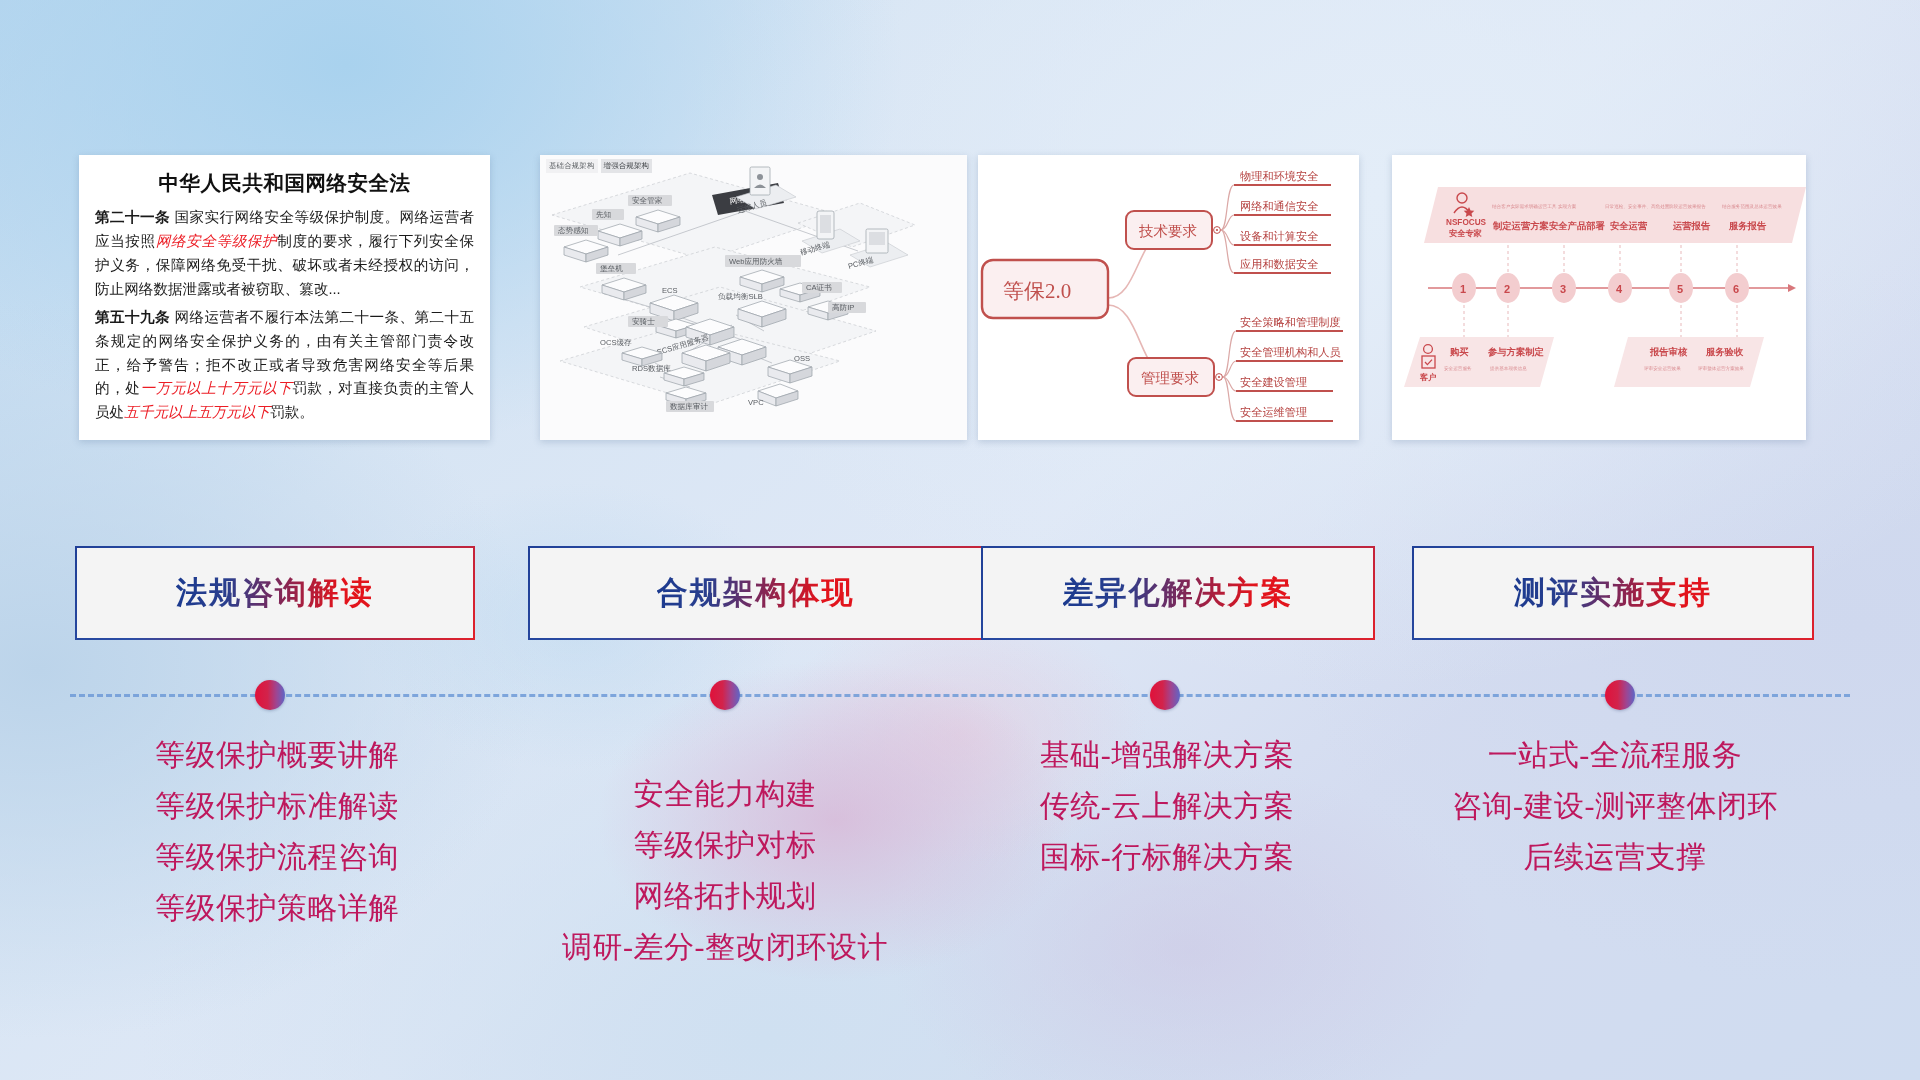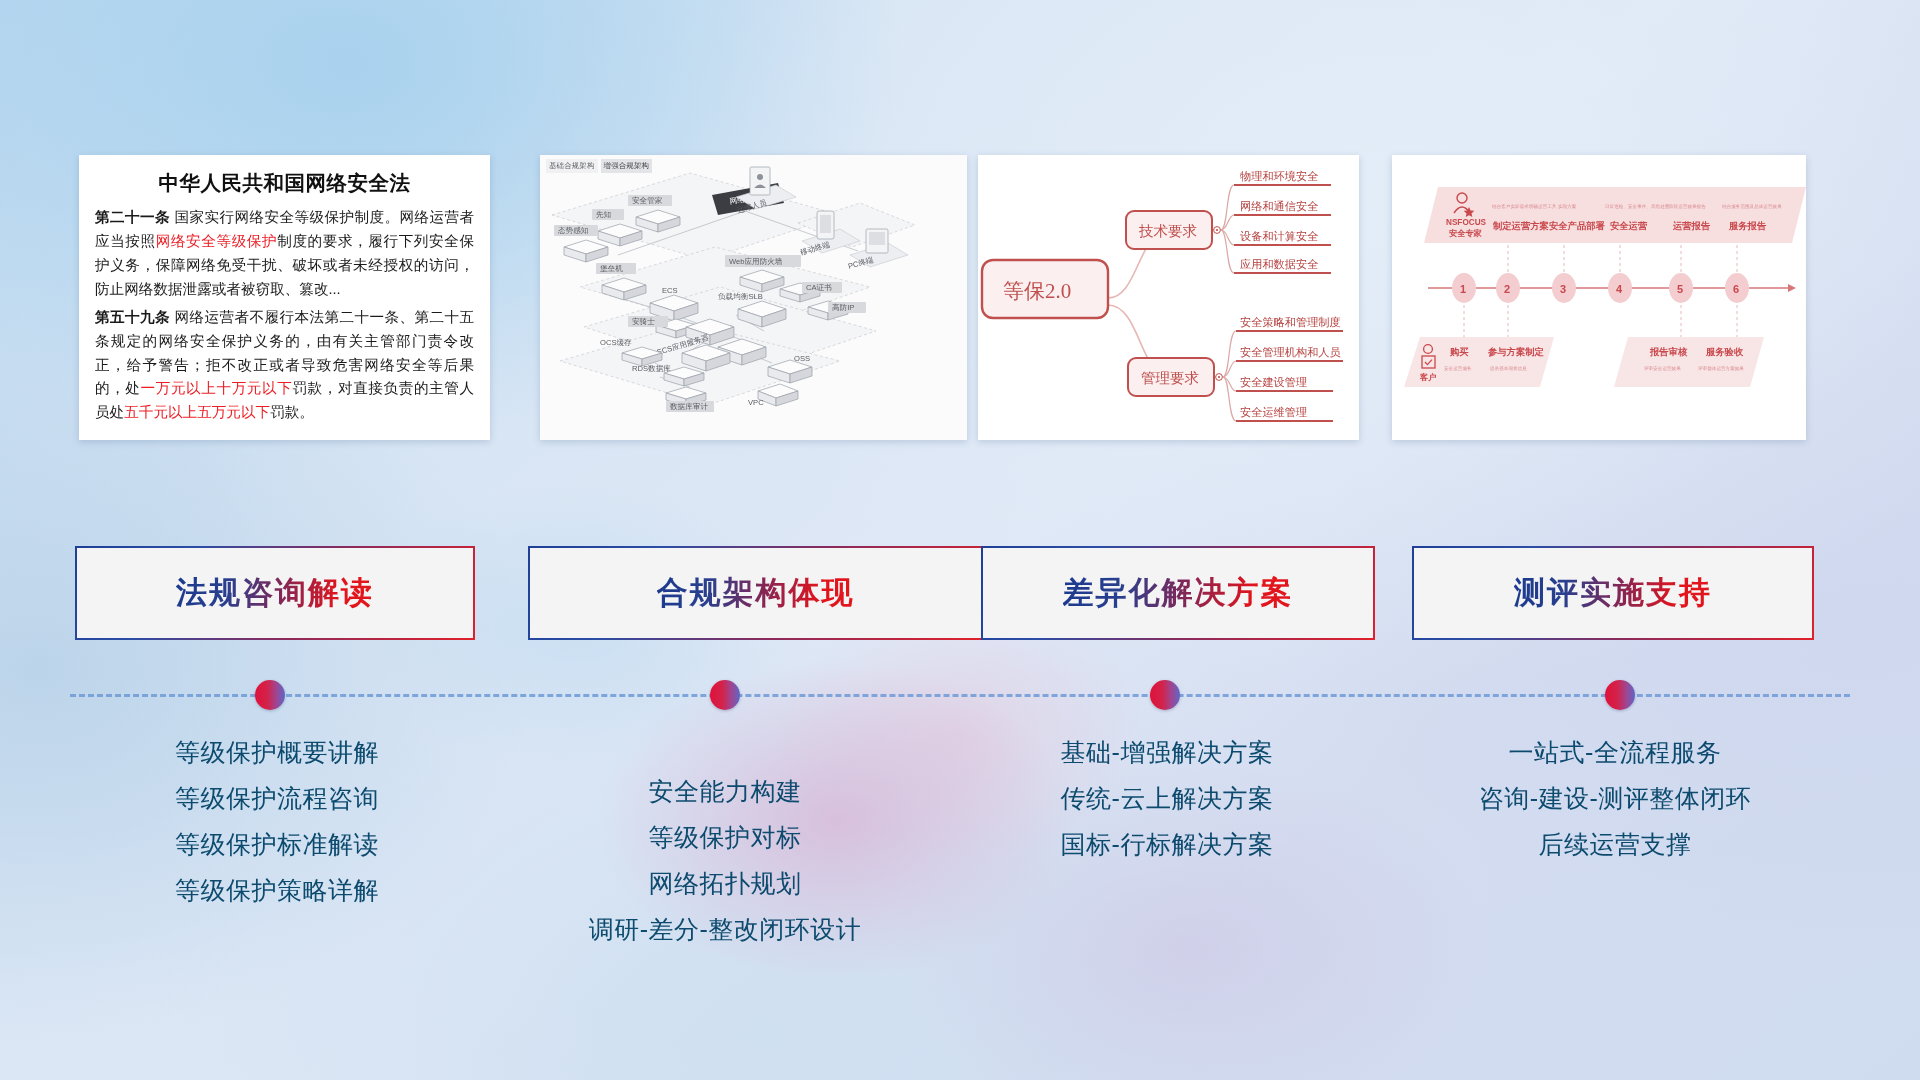--- a/index.html
+++ b/index.html
@@ -42,21 +42,21 @@
   .card.c4{left:1392px;width:414px;}
 
   
   .law{padding:14px 16px 8px 16px;box-sizing:border-box;height:100%;}
   .law-title{
     text-align:center;font-weight:bold;font-size:20.5px;color:#111;
     letter-spacing:.5px;margin-bottom:9px;
   }
   .law-p{font-size:14.6px;line-height:1.64;color:#1a1a1a;text-align:justify;margin-bottom:4px;}
   .law-p b{font-weight:bold;}
-  .law-p .r{color:#ec1c24;}
+  .law-p .r{color:#ec1c24;font-style:italic;}
 
   
   .arch{position:relative;width:100%;height:100%;background:#fbfbfc;}
   .arch-tabs{position:absolute;left:6px;top:4px;display:flex;gap:3px;}
   .arch-tab{font-size:7.4px;color:#5e6266;background:#f1f1f3;padding:2px 3px;letter-spacing:.2px;}
   .arch-tab.sel{background:#e3e4e7;color:#3d4145;}
   .arch svg{position:absolute;left:0;top:0;}
   .node-lbl{font-size:7.6px;fill:#585c61;font-family:"Liberation Sans",sans-serif;}
   .node-lbl.chip{fill:#5a5e63;}
   .chipbg{fill:#d8d9dc;}
@@ -122,23 +122,23 @@
   }
   .dot.d1{left:255px;} .dot.d2{left:710px;} .dot.d3{left:1150px;} .dot.d4{left:1605px;}
 
   
   .col{position:absolute;top:740px;text-align:center;}
   .col.k1{left:57px;width:440px;}
   .col.k2{left:515px;width:420px;margin-top:39px;}
   .col.k3{left:952px;width:430px;}
   .col.k4{left:1395px;width:440px;}
   .col .li{
-    font-size:25px;color:#0c4a6e;line-height:1;margin-bottom:21px;
+    font-size:30px;color:#be185d;line-height:1;margin-bottom:21px;
     letter-spacing:.5px;white-space:nowrap;
-    font-family:Liberation Sans, sans-serif;
+    font-family:Liberation Serif, serif;
   }
 </style>
 </head>
 <body>
 
 <div id="bg-base"></div>
 <div id="bg-glow"></div>
 
 <div class="cards">
 
@@ -446,22 +446,22 @@
 </div>
 
 <div class="tl-line"></div>
 <div class="dot d1"></div>
 <div class="dot d2"></div>
 <div class="dot d3"></div>
 <div class="dot d4"></div>
 
 <div class="col k1">
   <div class="li">等级保护概要讲解</div>
+  <div class="li">等级保护标准解读</div>
   <div class="li">等级保护流程咨询</div>
-  <div class="li">等级保护标准解读</div>
   <div class="li">等级保护策略详解</div>
 </div>
 <div class="col k2">
   <div class="li">安全能力构建</div>
   <div class="li">等级保护对标</div>
   <div class="li">网络拓扑规划</div>
   <div class="li">调研-差分-整改闭环设计</div>
 </div>
 <div class="col k3">
   <div class="li">基础-增强解决方案</div>

